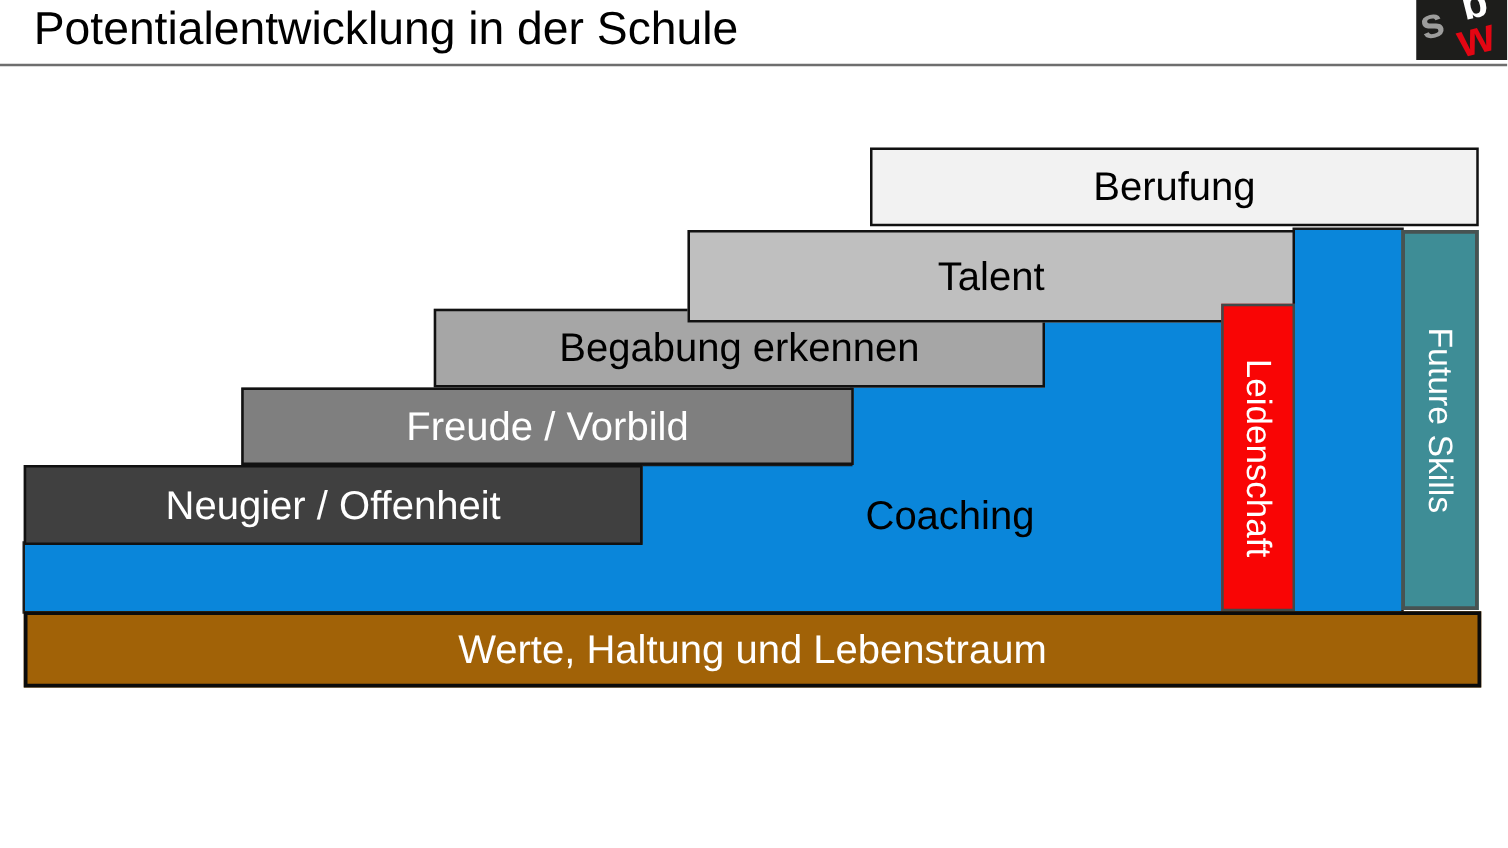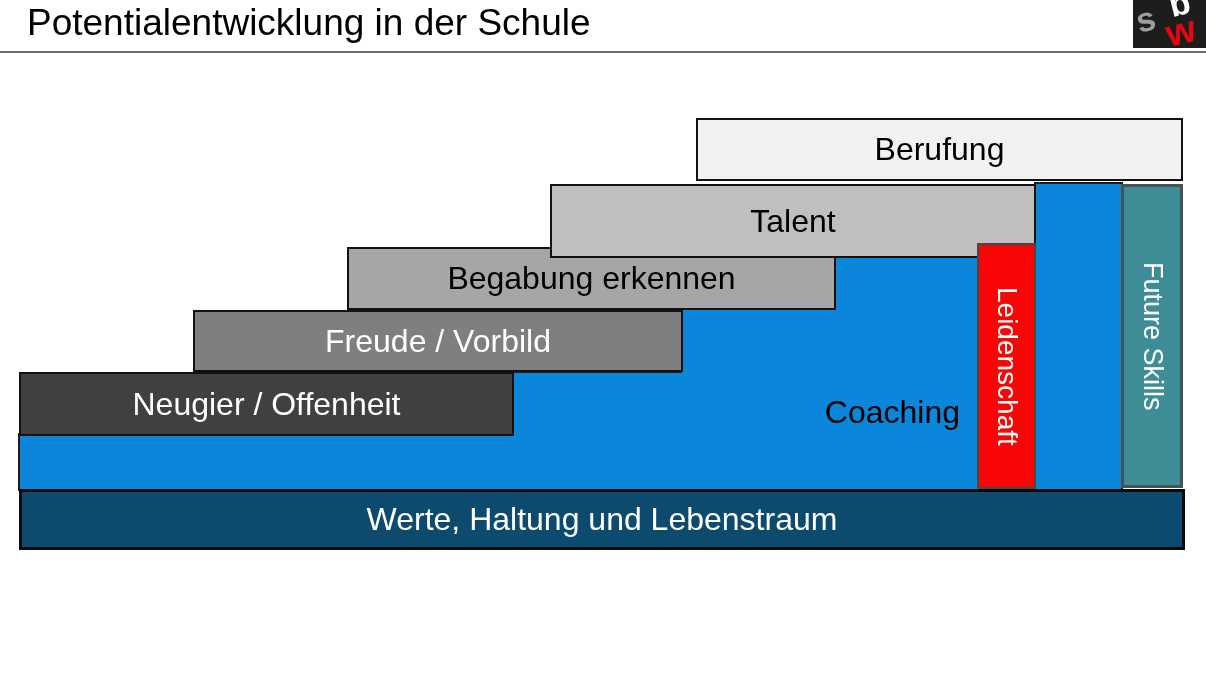--- a/index.html
+++ b/index.html
@@ -34,40 +34,40 @@
     border:2px solid #111111; font-size:32px; white-space:nowrap;
   }
   .step-neugier  { left:19px;  top:372px; width:495px; height:64px; background:#404040; color:#ffffff; }
   .step-freude   { left:193px; top:310px; width:490px; height:62px; background:#7f7f7f; color:#ffffff; }
   .step-begabung { left:347px; top:247px; width:489px; height:63px; background:#a6a6a6; color:#000000; }
   .step-talent   { left:550px; top:184px; width:486px; height:74px; background:#bfbfbf; color:#000000; }
   .step-berufung { left:696px; top:118px; width:487px; height:63px; background:#f2f2f2; color:#000000; }
 
   .coaching-label {
     position:absolute; left:560px; top:380px; width:400px; height:65px;
-    display:flex; align-items:center; justify-content:flex-end;
+    display:flex; align-items:center; justify-content:center;
     font-size:32px; color:#000;
   }
 
   .vbar {
     position:absolute; display:flex; align-items:center; justify-content:center;
     writing-mode:vertical-rl; white-space:nowrap; color:#ffffff;
   }
   .vbar-leidenschaft {
     left:977px; top:243px; width:59px; height:246px;
     background:#f90505; border:2px solid #3f4a4a; font-size:28px;
   }
   .vbar-futureskills {
     left:1121px; top:184px; width:62px; height:304px;
     background:#3e8d96; border:3px solid #475352; font-size:27px;
   }
 
   .base-bar {
     position:absolute; left:19px; top:489px; width:1166px; height:61px;
-    background:#0c4a6e; border:3px solid #0b0b0b;
+    background:#a16207; border:3px solid #0b0b0b;
     display:flex; align-items:center; justify-content:center;
     color:#ffffff; font-size:32px; white-space:nowrap;
   }
 </style>
 </head>
 <body>
 
 <div class="slide">
 
   <div class="title">Potentialentwicklung in der Schule</div>

